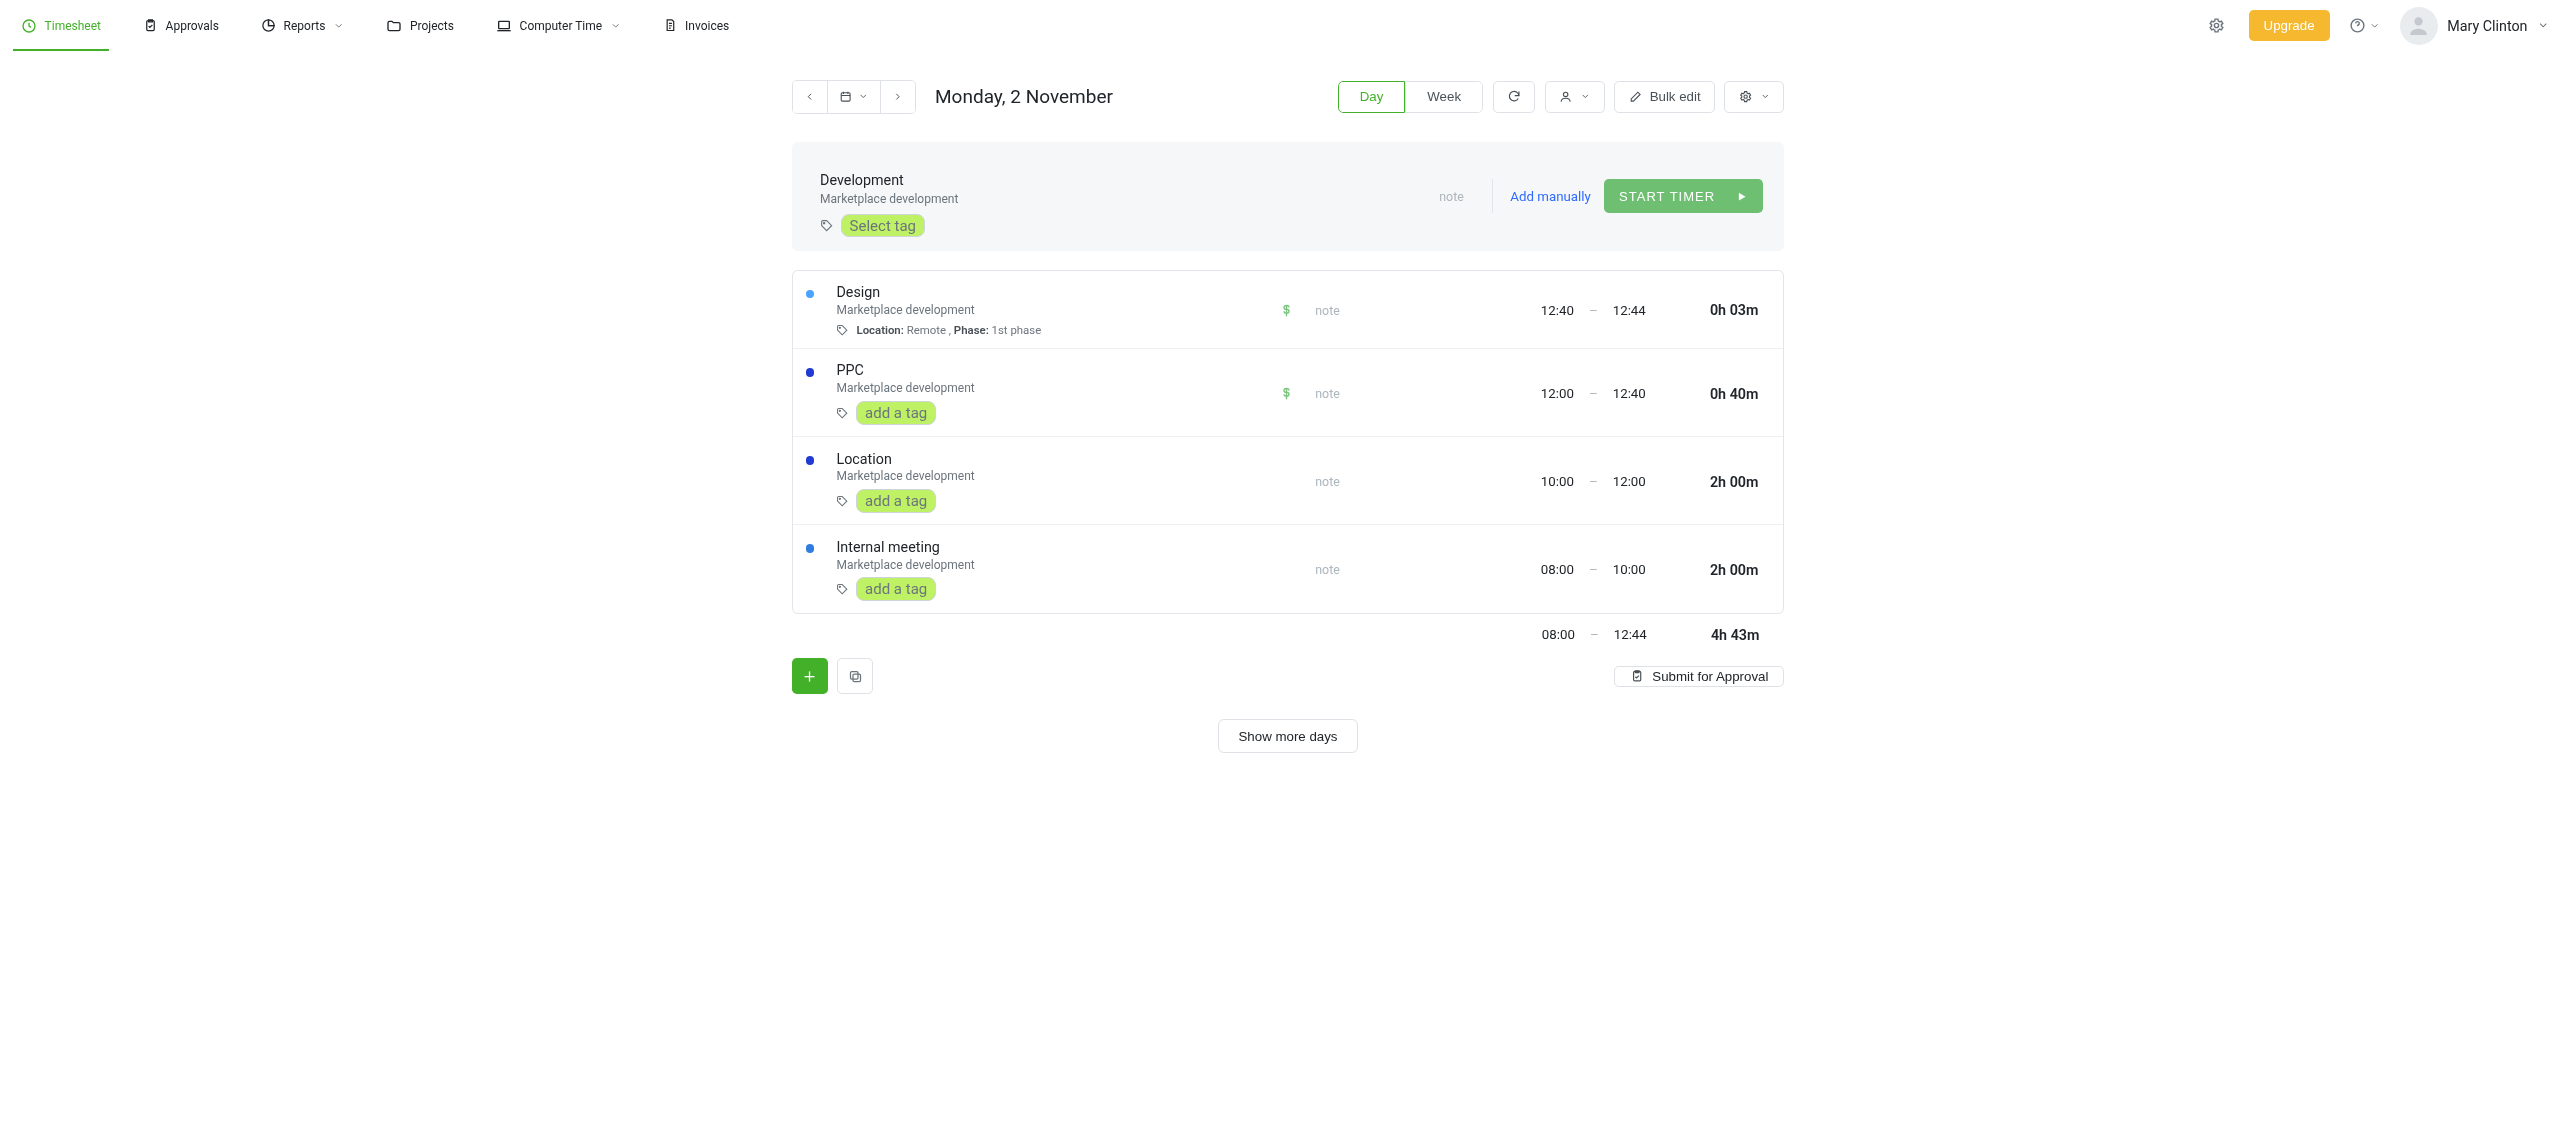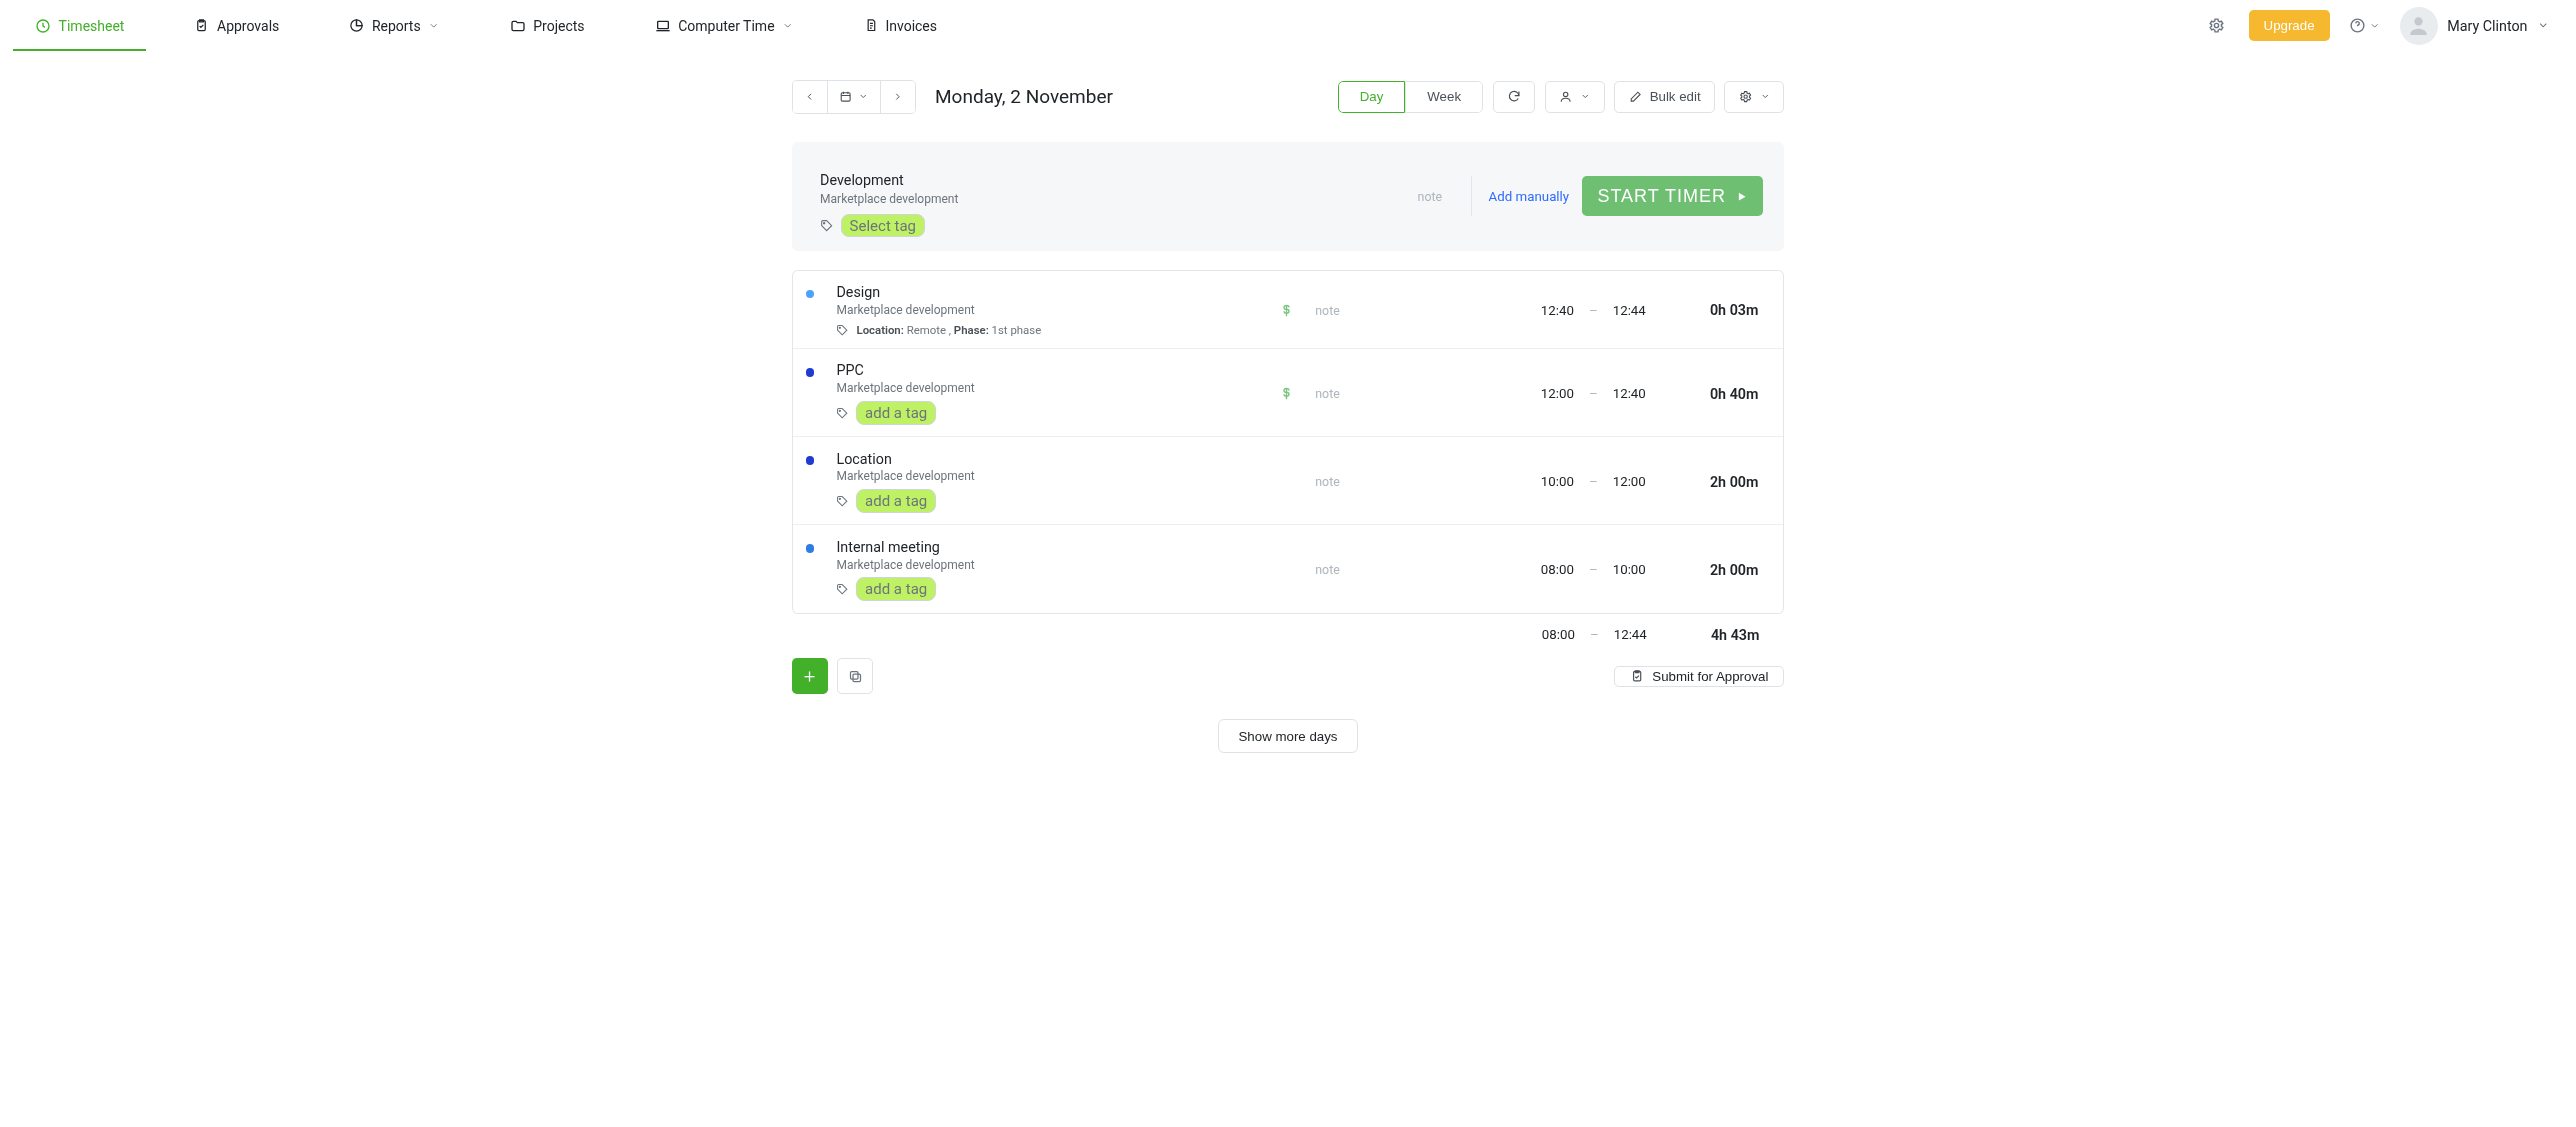--- a/index.html
+++ b/index.html
@@ -9,22 +9,22 @@
   
   .topnav {
     display: flex;
     align-items: center;
     height: 51px;
     padding: 0 19px 0 0;
   }
   .nav-left { display: flex; align-items: center; height: 100%; }
   .nav-item {
     display: flex; align-items: center; gap: 7.6px;
-    padding: 0 35px; height: 100%;
-    font-size: 14px; color: #212529; cursor: pointer;
+    padding: 0 21px; height: 100%;
+    font-size: 12px; color: #212529; cursor: pointer;
     position: relative;
   }
   .nav-item.active { color: #43b02a; }
   .nav-item.active::after {
     content: ""; position: absolute; left: 13.3px; right: 13.3px; bottom: 0;
     height: 1.9px; background: #43b02a;
   }
   .nav-item .chev { color: #6c757d; }
 
   .nav-right { margin-left: auto; display: flex; align-items: center; gap: 19px; }
@@ -75,22 +75,22 @@
   .tag-row { display:flex; align-items:center; gap:7.6px; margin-top:3.8px; }
   .tag-chip {
     border:1px solid #ced4da; border-radius:8px; padding:1.9px 7.6px;
     font-size:15px; color:#6c757d; cursor:pointer; background:#bef264;
   }
   .composer-note { margin-left:auto; margin-right:28.5px; color:#adb5bd; font-size:12.4px; cursor:text; }
   .composer-actions { display:flex; align-items:center; gap:13.3px; border-left:1px solid #e2e5e9; padding-left:17px;}
   .link-add { color:#2f6bff; font-size:13.3px; cursor:pointer; }
   .start-timer-btn {
     background:#6fbf73; color:#fff; border:none; border-radius:4.8px;
-    padding:9.5px 15px; font-size:18px; letter-spacing:1px;
-    display:flex; align-items:center; gap:9px; cursor:pointer;
+    padding:9.5px 15px; font-size:13px; letter-spacing:1px;
+    display:flex; align-items:center; gap:20px; cursor:pointer;
   }
 
   
   .entries { border:1px solid #e2e5e9; border-radius:5.7px; overflow:hidden; }
   .entry-row {
     display:grid;
     grid-template-columns: 23px 1fr 28.5px 114px 209px 105px;
     align-items:center;
     padding:13.3px 25px 11.4px 13.3px;
     border-bottom:1px solid #eceff2;

